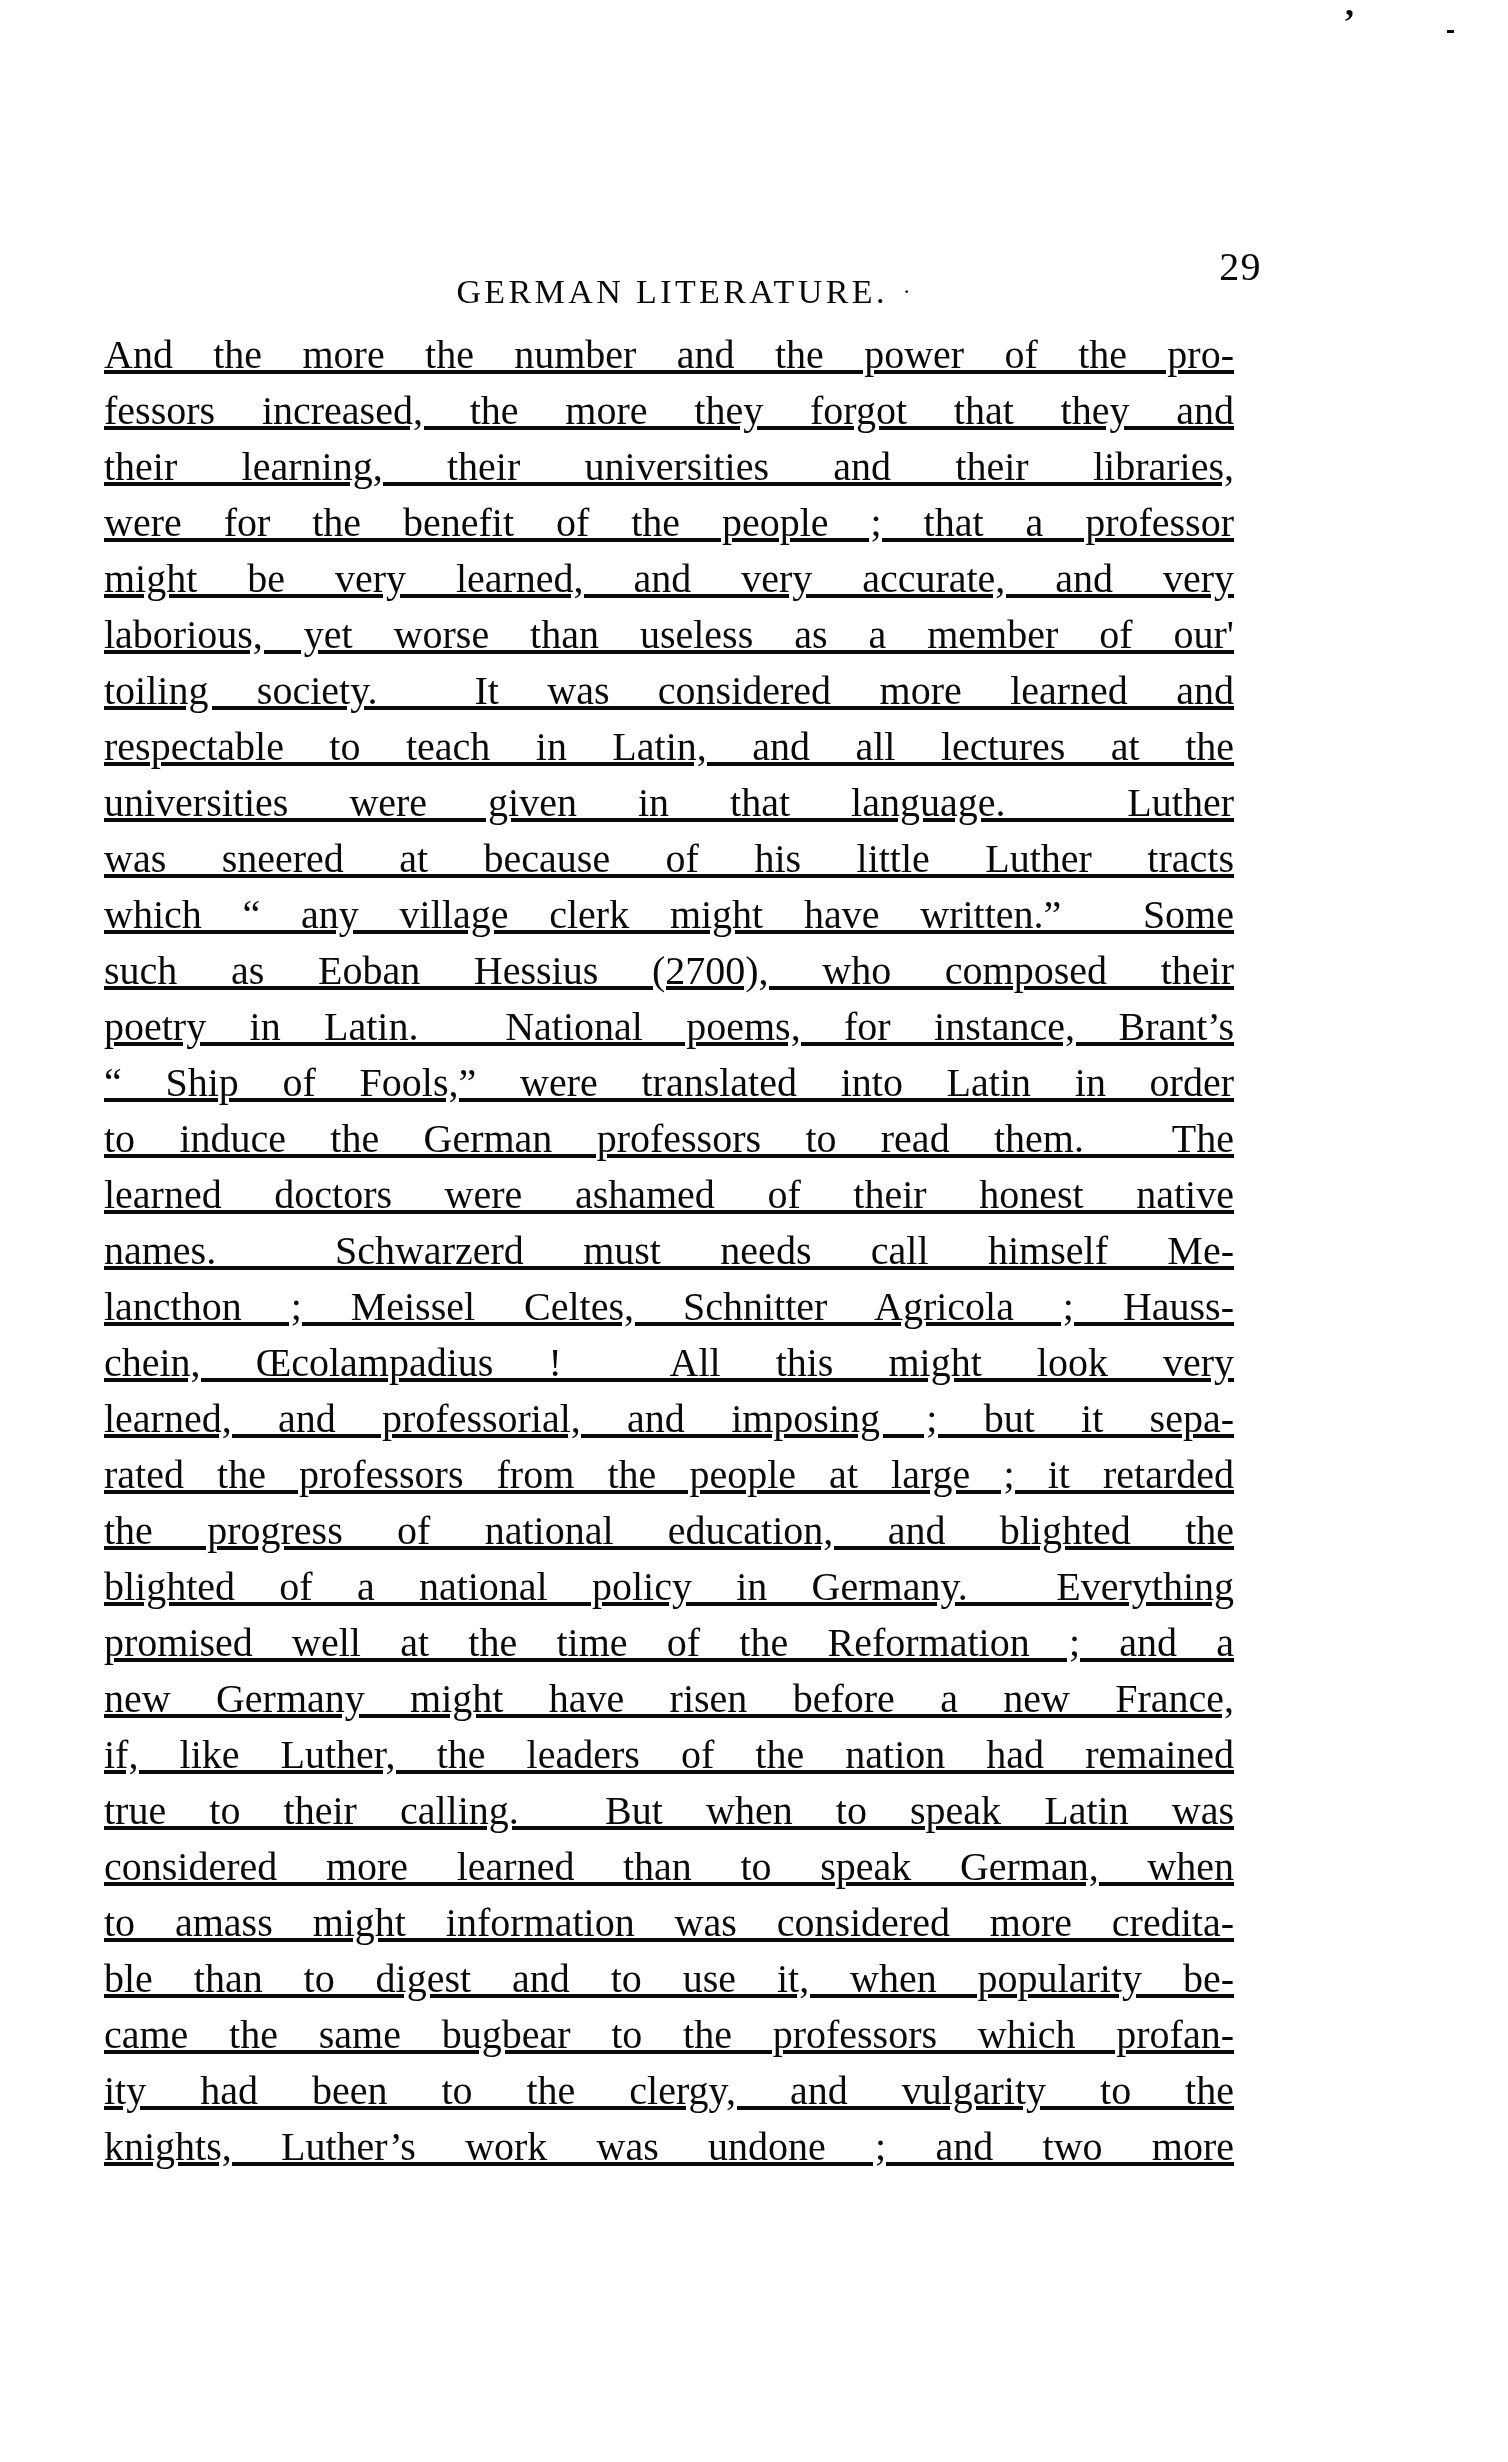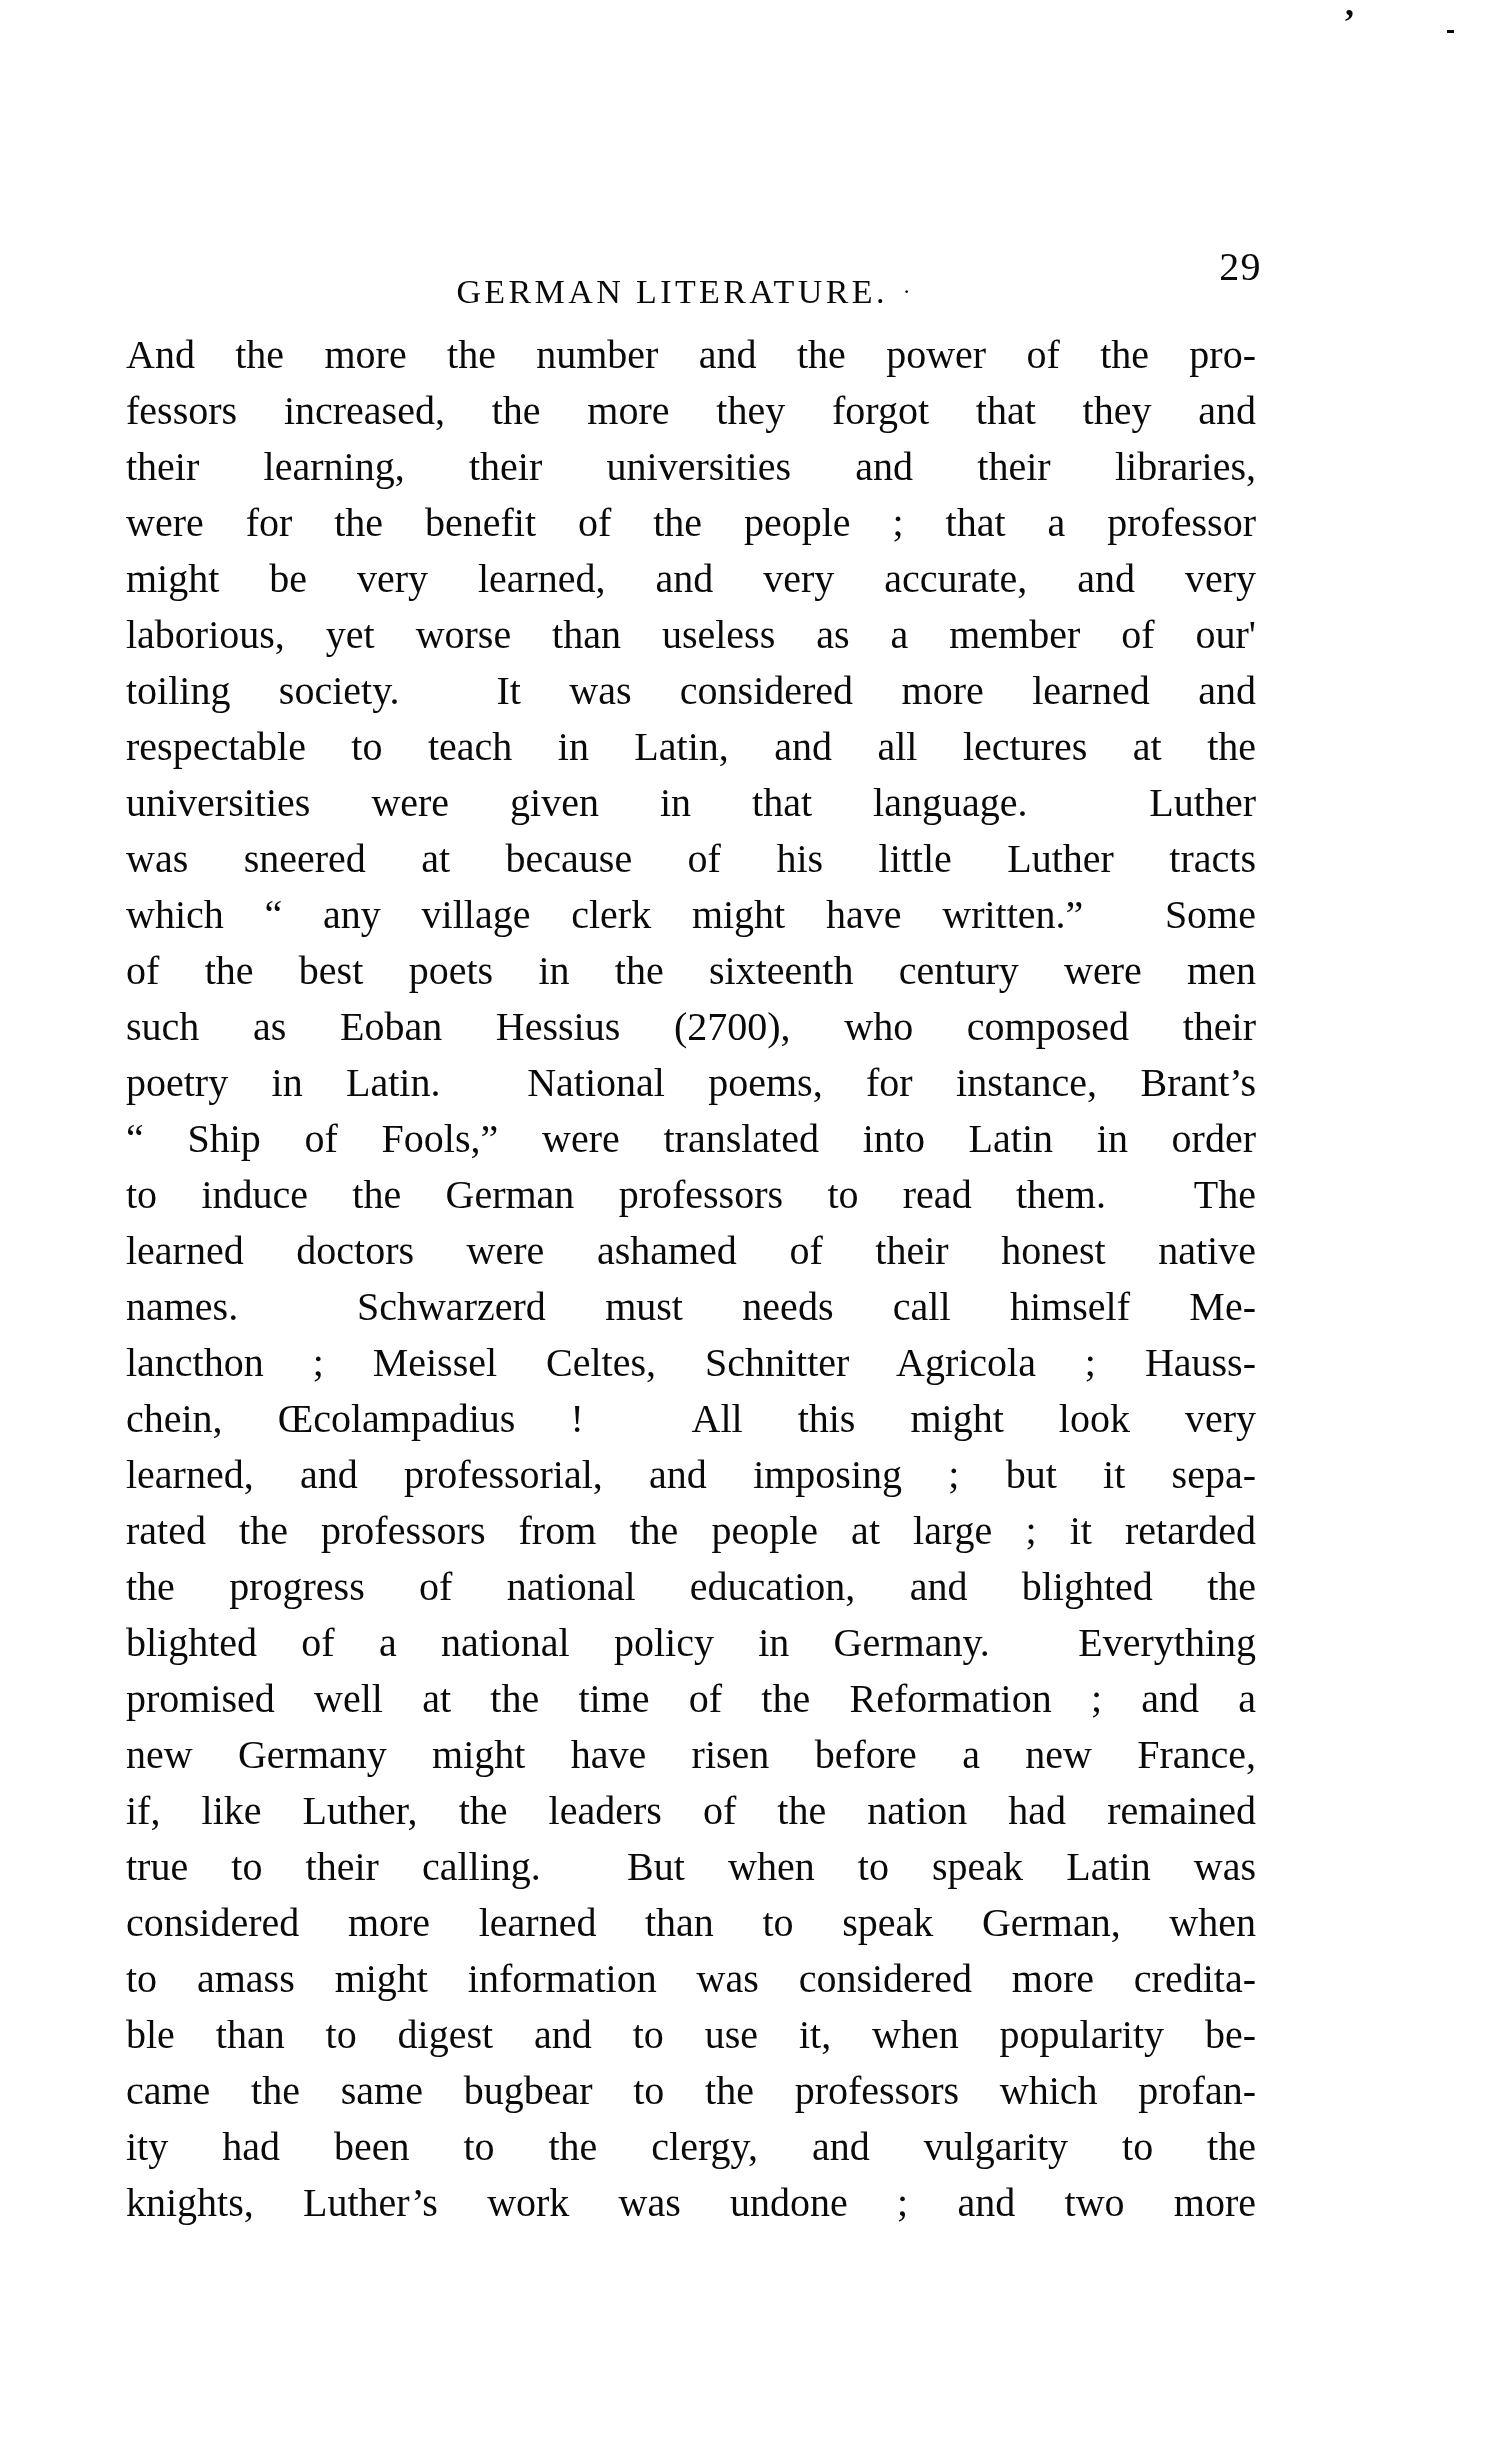--- a/index.html
+++ b/index.html
@@ -41,23 +41,24 @@
   .page-number {
     position: absolute;
     right: -11px;
     top: -4.1px;
     font-size: 40px;
     line-height: 44px;
     letter-spacing: 1.4px;
   }
   .textblock {
     position: absolute;
-    left: 126px;
+    left: 104px;
     top: 327px;
     width: 1130px;
+    text-decoration: underline;
   }
   .line {
     font-size: 40px;
     line-height: 56px;
     height: 56px;
     text-align: justify;
     text-align-last: justify;
     white-space: pre-wrap;
     overflow: hidden;
   }
@@ -96,21 +97,20 @@
     <div class="line">fessors increased, the more they forgot that they and</div>
     <div class="line">their learning, their universities and their libraries,</div>
     <div class="line">were for the benefit of the people ; that a professor</div>
     <div class="line">might be very learned, and very accurate, and very</div>
     <div class="line">laborious, yet worse than useless as a member of our'</div>
     <div class="line">toiling society.  It was considered more learned and</div>
     <div class="line">respectable to teach in Latin, and all lectures at the</div>
     <div class="line">universities were given in that language.  Luther</div>
     <div class="line">was sneered at because of his little Luther tracts</div>
     <div class="line">which “ any village clerk might have written.”  Some</div>
-    <div class="line">of the best poets in the sixteenth century were men</div>
     <div class="line">such as Eoban Hessius (2700), who composed their</div>
     <div class="line">poetry in Latin.  National poems, for instance, Brant’s</div>
     <div class="line">“ Ship of Fools,” were translated into Latin in order</div>
     <div class="line">to induce the German professors to read them.  The</div>
     <div class="line">learned doctors were ashamed of their honest native</div>
     <div class="line">names.  Schwarzerd must needs call himself Me-</div>
     <div class="line">lancthon ; Meissel Celtes, Schnitter Agricola ; Hauss-</div>
     <div class="line">chein, Œcolampadius !  All this might look very</div>
     <div class="line">learned, and professorial, and imposing ; but it sepa-</div>
     <div class="line">rated the professors from the people at large ; it retarded</div>

